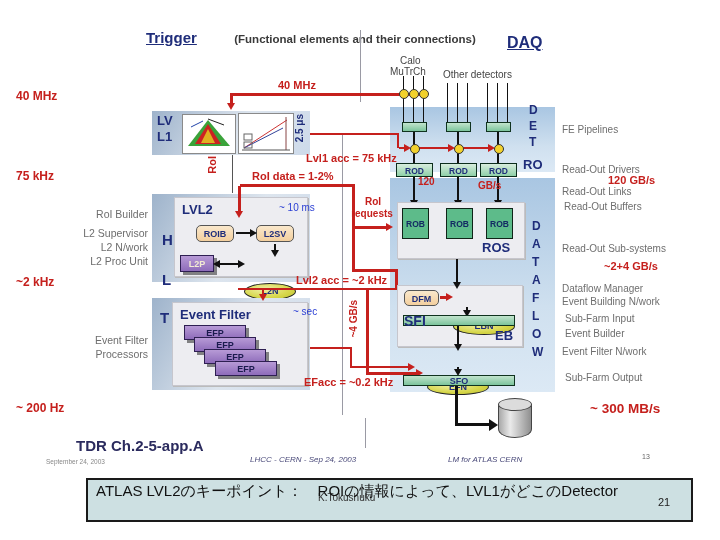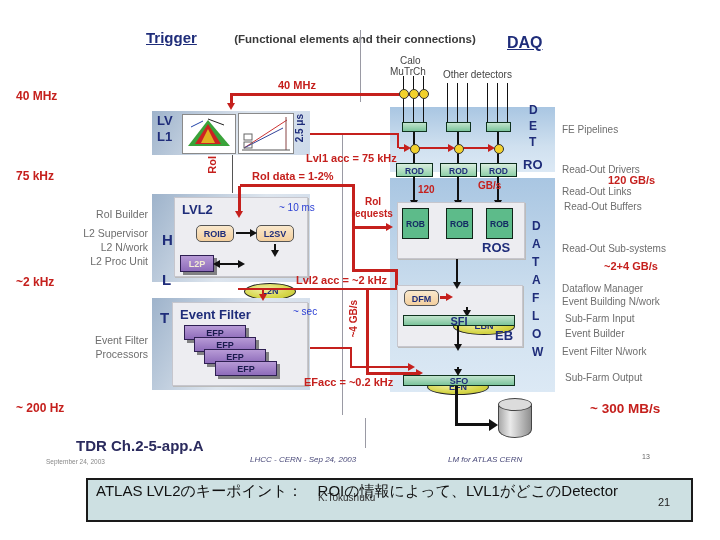--- a/index.html
+++ b/index.html
@@ -168,21 +168,21 @@
   <div class="t navy" style="left:529px;top:104px;font-size:12px;">D</div>
   <div class="t navy" style="left:529px;top:120px;font-size:12px;">E</div>
   <div class="t navy" style="left:529px;top:136px;font-size:12px;">T</div>
 
   <div class="vl" style="left:413px;top:177px;width:2px;height:24px;"></div>
   <div class="vl" style="left:457px;top:177px;width:2px;height:24px;"></div>
   <div class="vl" style="left:497px;top:177px;width:2px;height:24px;"></div>
   <div class="arrd" style="left:410px;top:200px;"></div>
   <div class="arrd" style="left:454px;top:200px;"></div>
   <div class="arrd" style="left:494px;top:200px;"></div>
-  <div class="t red" style="left:418px;top:184px;font-size:10px;">120</div>
+  <div class="t red" style="left:418px;top:176px;font-size:10px;">120</div>
   <div class="t red" style="left:478px;top:180px;font-size:10px;">GB/s</div>
 
   <div class="box panel" style="left:397px;top:202px;width:128px;height:57px;"></div>
   <div class="box rob" style="left:402px;top:208px;width:27px;height:31px;line-height:31px;">ROB</div>
   <div class="box rob" style="left:446px;top:208px;width:27px;height:31px;line-height:31px;">ROB</div>
   <div class="box rob" style="left:486px;top:208px;width:27px;height:31px;line-height:31px;">ROB</div>
   <div class="t navy" style="left:482px;top:241px;font-size:13px;">ROS</div>
 
   <div class="t red" style="left:252px;top:170px;font-size:11px;">RoI data = 1-2%</div>
   <div class="hlr" style="left:240px;top:184px;width:115px;height:3px;"></div>
@@ -214,21 +214,21 @@
 
   <div class="box panel" style="left:397px;top:285px;width:126px;height:62px;"></div>
   <div class="vl" style="left:456px;top:259px;width:2px;height:24px;"></div>
   <div class="arrd" style="left:453px;top:282px;"></div>
   <div class="box peach" style="left:404px;top:290px;width:35px;height:16px;line-height:16px;">DFM</div>
   <div class="hlr" style="left:440px;top:296px;width:8px;height:3px;"></div>
   <div class="arrr r" style="left:446px;top:293px;"></div>
   <div class="box ellip" style="left:453px;top:290px;width:62px;height:17px;line-height:15px;">EBN</div>
   <div class="vl" style="left:466px;top:307px;width:2px;height:5px;"></div>
   <div class="arrd" style="left:463px;top:310px;"></div>
-  <div class="box greenbar" style="left:403px;top:315px;width:112px;height:11px;text-align:center;color:#1f2d7a;font-weight:bold;font-size:11px;line-height:11px;">SFI</div>
+  <div class="box greenbar" style="left:403px;top:315px;width:112px;height:11px;color:#1f2d7a;font-weight:bold;font-size:14px;line-height:11px;">SFI</div>
   <div class="t navy" style="left:495px;top:329px;font-size:13px;">EB</div>
   <div class="vl" style="left:457px;top:326px;width:2px;height:20px;"></div>
   <div class="arrd" style="left:454px;top:344px;"></div>
   <div class="box ellip" style="left:427px;top:351px;width:62px;height:16px;line-height:14px;">EFN</div>
   <div class="vl" style="left:457px;top:367px;width:2px;height:4px;"></div>
   <div class="arrd" style="left:454px;top:369px;"></div>
   <div class="box greenbar" style="left:403px;top:375px;width:112px;height:11px;text-align:center;color:#1f2d7a;font-weight:bold;font-size:9px;line-height:11px;">SFO</div>
 
   <div class="t navy" style="left:532px;top:220px;font-size:12px;">D</div>
   <div class="t navy" style="left:532px;top:238px;font-size:12px;">A</div>

